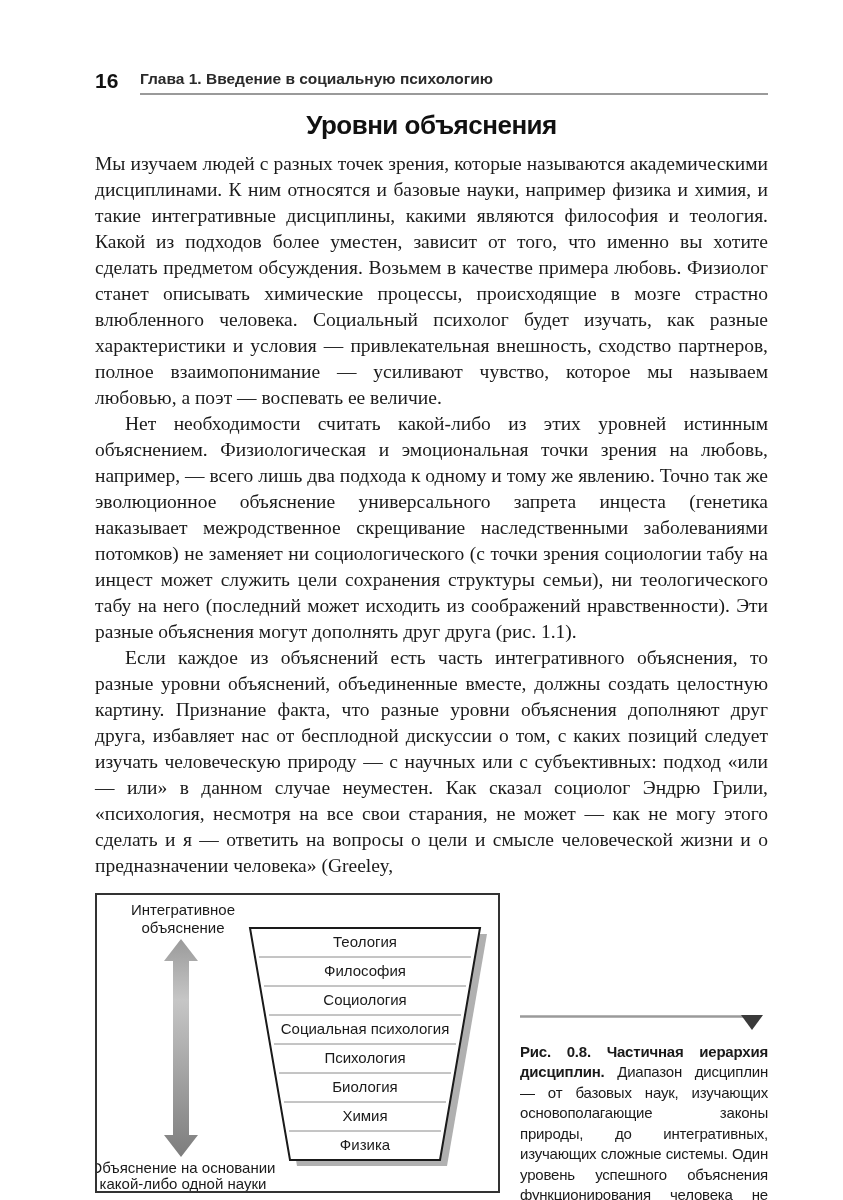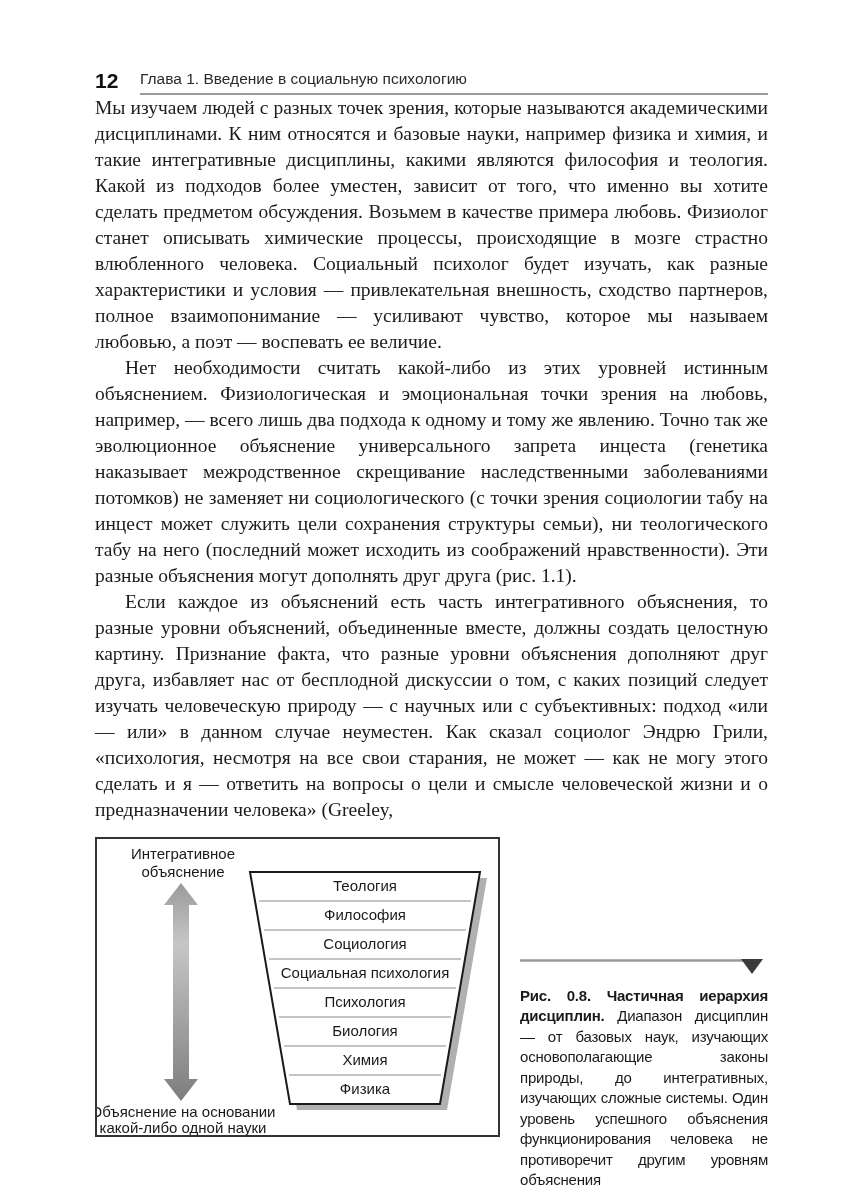--- a/index.html
+++ b/index.html
@@ -33,20 +33,21 @@
     width: 45px;
     flex-shrink: 0;
   }
   .chapter-wrap { flex: 1; margin-top: 1px; }
   .chapter-title {
     font-family: "Liberation Sans", sans-serif;
     font-size: 15.5px;
     line-height: 1;
     color: #2a2a2a;
     display: block;
+    font-weight: bold;
   }
   .header-rule {
     height: 2px;
     background: #9a9a9a;
     margin-top: 6px;
   }
 
   
   .body-par {
     font-size: 19.5px;
@@ -102,28 +103,29 @@
     margin: 7px 0 0 0;
   }
   .caption-bold { font-weight: bold; }
 </style>
 </head>
 <body>
 
 <div class="page">
 
   <header class="page-header">
-    <span class="page-number">12</span>
+    <span class="page-number">16</span>
     <div class="chapter-wrap">
       <span class="chapter-title">Глава 1. Введение в социальную психологию</span>
       <div class="header-rule"></div>
     </div>
   </header>
 
   <main>
+    <h1 class="section-heading">Уровни объяснения</h1>
     <p class="body-par no-indent">Мы изучаем людей с разных точек зрения, которые называются академическими дисциплинами. К ним относятся и базовые науки, например физика и химия, и такие интегративные дисциплины, какими являются философия и теология. Какой из подходов более уместен, зависит от того, что именно вы хотите сделать предметом обсуждения. Возьмем в качестве примера любовь. Физиолог станет описывать химические процессы, происходящие в мозге страстно влюбленного человека. Социальный психолог будет изучать, как разные характеристики и условия — привлекательная внешность, сходство партнеров, полное взаимопонимание — усиливают чувство, которое мы называем любовью, а поэт — воспевать ее величие.</p>
     <p class="body-par">Нет необходимости считать какой-либо из этих уровней истинным объяснением. Физиологическая и эмоциональная точки зрения на любовь, например, — всего лишь два подхода к одному и тому же явлению. Точно так же эволюционное объяснение универсального запрета инцеста (генетика наказывает межродственное скрещивание наследственными заболеваниями потомков) не заменяет ни социологического (с точки зрения социологии табу на инцест может служить цели сохранения структуры семьи), ни теологического табу на него (последний может исходить из соображений нравственности). Эти разные объяснения могут дополнять друг друга (рис. 1.1).</p>
     <p class="body-par">Если каждое из объяснений есть часть интегративного объяснения, то разные уровни объяснений, объединенные вместе, должны создать целостную картину. Признание факта, что разные уровни объяснения дополняют друг друга, избавляет нас от бесплодной дискуссии о том, с каких позиций следует изучать человеческую природу — с научных или с субъективных: подход «или — или» в данном случае неуместен. Как сказал социолог Эндрю Грили, «психология, несмотря на все свои старания, не может — как не могу этого сделать и я — ответить на вопросы о цели и смысле человеческой жизни и о предназначении человека» (Greeley,</p>
   </main>
 
   <div class="figure-row">
 
     <div class="figure-box">
       <svg viewBox="0 0 401 296" width="401" height="296">
         <defs>

